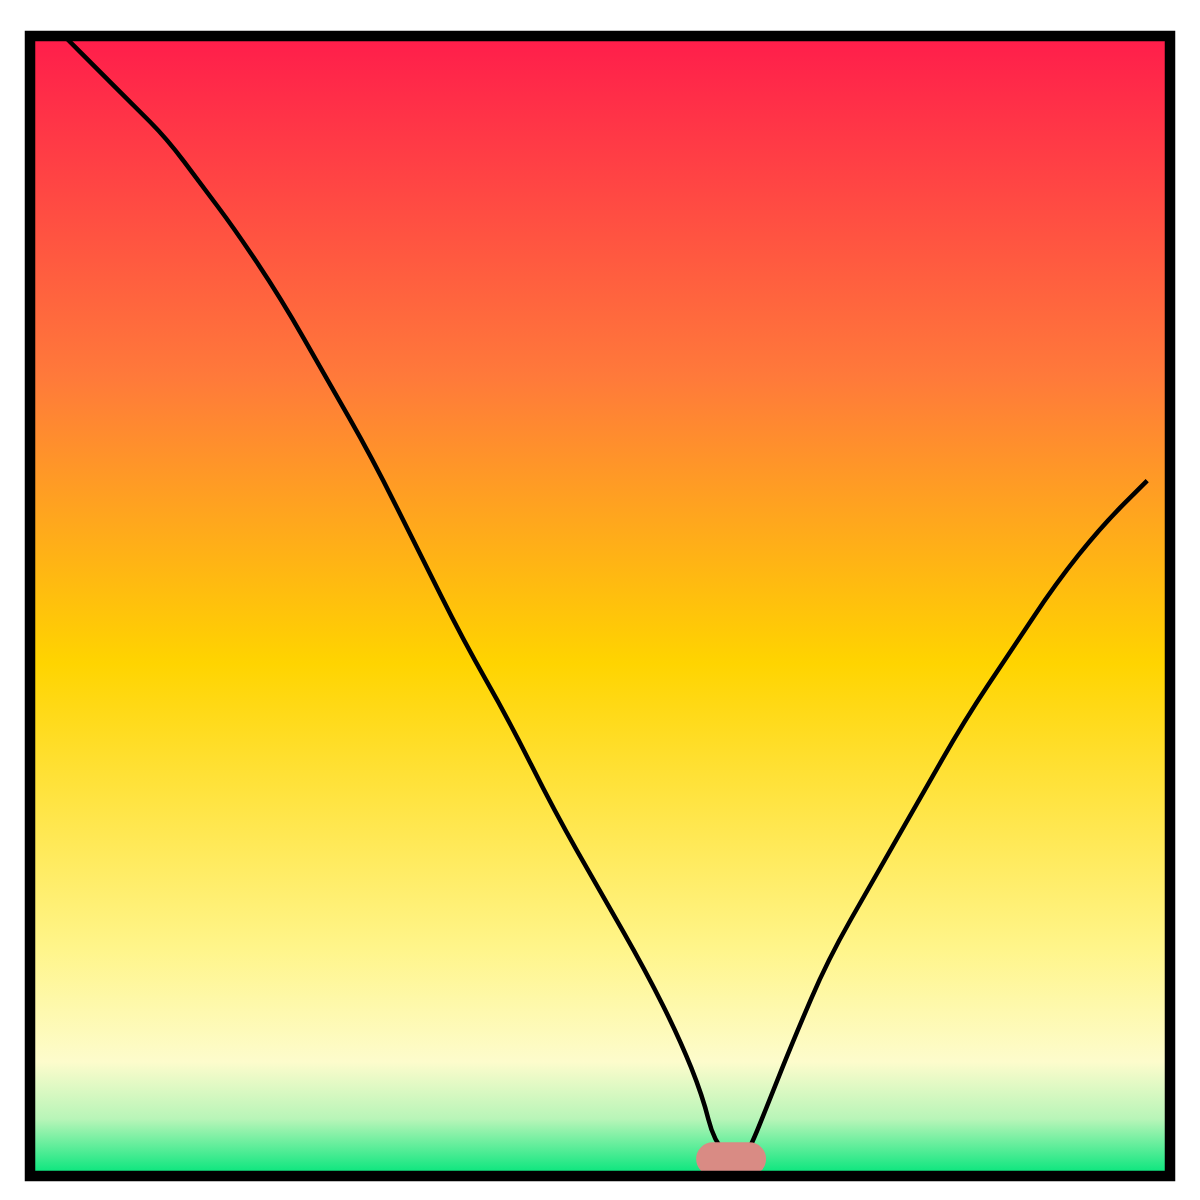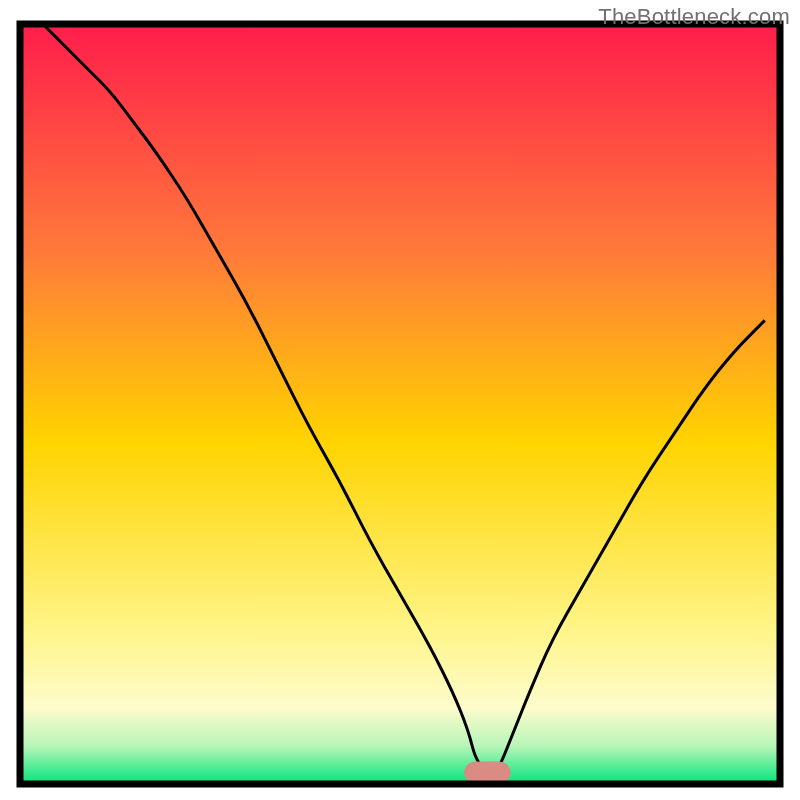--- a/index.html
+++ b/index.html
@@ -50,14 +50,13 @@
 
     <rect id="plot-bg" x="20" y="24" width="760" height="760" fill="url(#bg-grad)"></rect>
 
     <path id="curve-path" fill="none" stroke-width="3" d="M 42.8 24.0 Q 42.8 24.0 54.2 35.4 Q 65.6 46.8 77.0 58.2 Q 88.4 69.6 99.8 81.0 Q 111.2 92.4 122.6 107.6 Q 134.0 122.8 145.4 138.0 Q 156.8 153.2 172.0 176.0 Q 187.2 198.8 202.4 225.4 Q 217.6 252.0 232.8 278.6 Q 248.0 305.2 263.2 335.6 Q 278.4 366.0 293.6 396.4 Q 308.8 426.8 324.0 453.4 Q 339.2 480.0 354.4 510.4 Q 369.6 540.8 384.8 567.4 Q 400.0 594.0 415.2 620.6 Q 430.4 647.2 441.8 670.0 Q 453.2 692.8 460.8 711.8 Q 468.4 730.8 472.2 746.0 Q 476.0 761.2 483.6 768.8 Q 491.2 776.4 495.0 772.6 Q 498.8 768.8 506.4 749.8 Q 514.0 730.8 521.6 711.8 Q 529.2 692.8 540.6 666.2 Q 552.0 639.6 567.2 613.0 Q 582.4 586.4 597.6 559.8 Q 612.8 533.2 628.0 506.6 Q 643.2 480.0 658.4 457.2 Q 673.6 434.4 688.8 411.6 Q 704.0 388.8 719.2 369.8 Q 734.4 350.8 749.6 335.6 T 764.8 320.4" stroke="#000000"></path>
 
     <rect id="min-marker" x="464.6" y="762.0" width="45.6" height="21.3" rx="10.6" ry="10.6" fill="#d98b84" stroke="#d98b84"></rect>
 
     <rect id="plot-frame" fill="none" stroke-width="7" x="20" y="24" width="760" height="760" stroke="#000000"></rect>
   </svg>
 
-  <div class="attribution">TheBottleneck.com</div>
 </div>
 
 </body></html>

